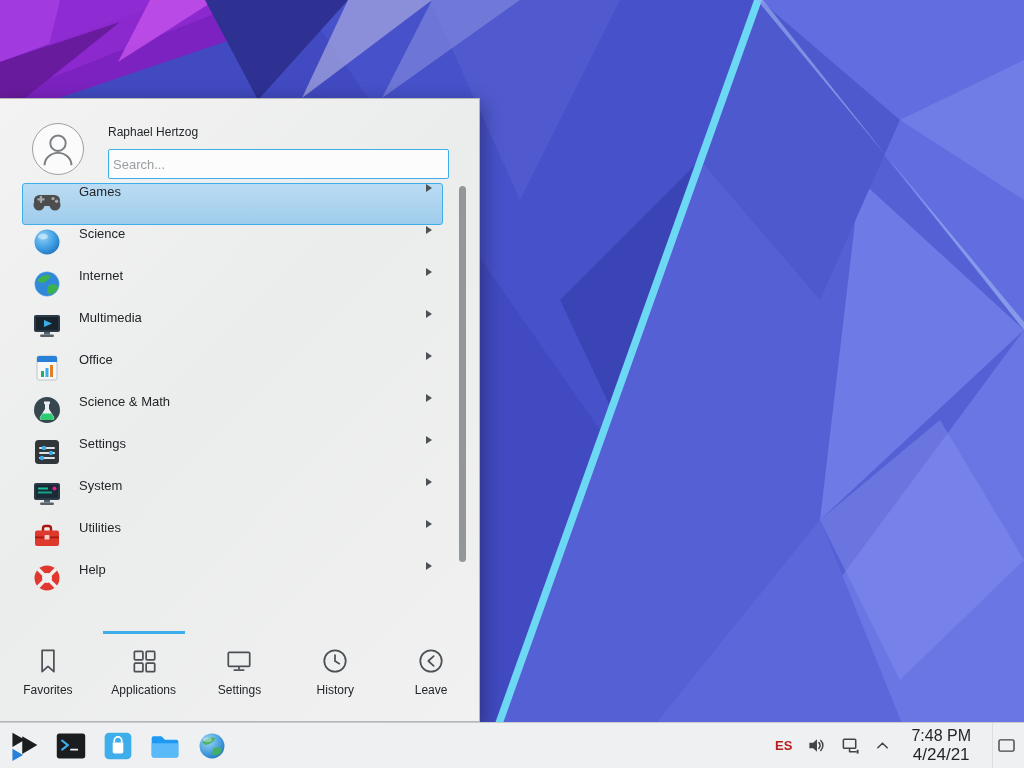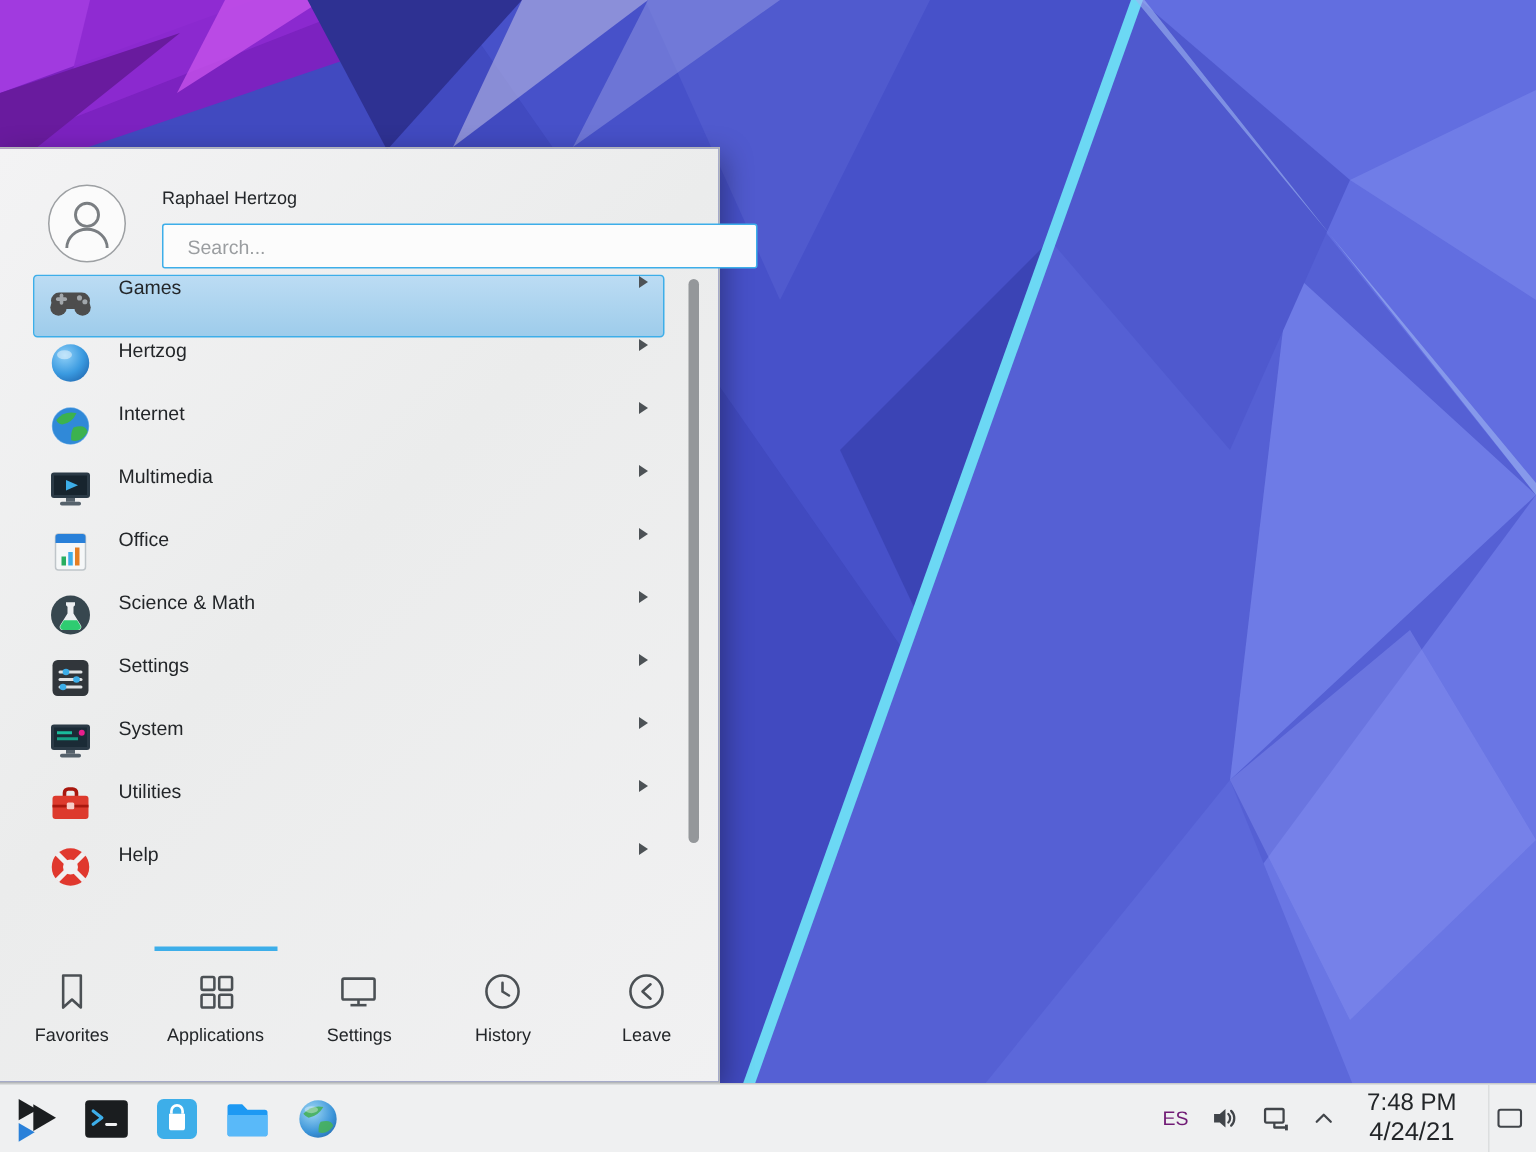--- a/index.html
+++ b/index.html
@@ -10,21 +10,21 @@
   
   .taskbar {
     position: absolute; left: 0; right: 0; bottom: 0; height: 46px;
     background: #eff0f1; border-top: 1px solid #c8cacb;
     display: flex; align-items: center; z-index: 30;
   }
   .task-apps { display: flex; align-items: center; gap: 9px; padding-left: 5px; }
   .task-btn { width: 38px; height: 38px; display: flex; align-items: center; justify-content: center; border-radius: 3px; cursor: default; }
   .task-btn svg { display: block; }
   .tray { margin-left: auto; display: flex; align-items: center; gap: 15px; padding-right: 4px; }
-  .kbd-layout { font-size: 13px; font-weight: normal; color: #701a75; }
+  .kbd-layout { font-size: 13px; font-weight: bold; color: #b91c1c; }
   .tray-icon { display: flex; align-items: center; justify-content: center; }
   .clock { text-align: center; color: #232629; line-height: 1.12; padding: 0 6px; }
   .clock .time { font-size: 16px; }
   .clock .date { font-size: 17px; }
   .show-desktop { width: 28px; height: 46px; display: flex; align-items: center; justify-content: center; border-left: 1px solid #dcdedf; }
 
   
   .launcher {
     position: absolute; left: 0; top: 98px; width: 480px; height: 624px;
     background: linear-gradient(135deg, #f3f3f4 0%, #ebecec 45%, #f1f1f2 100%);
@@ -34,22 +34,22 @@
   }
   .launcher-header { display: flex; padding: 24px 30px 0 32px; }
   .avatar {
     width: 52px; height: 52px; border-radius: 50%;
     border: 1px solid #9da0a3; background: #fbfbfb; flex: 0 0 auto;
     display: flex; align-items: center; justify-content: center;
   }
   .header-right { margin-left: 24px; flex: 1; }
   .user-name { font-size: 12px; color: #232629; margin: 2px 0 10px 0; }
   .search-input {
-    width: 397px; height: 30px; border: 1px solid #3daee9; border-radius: 2px;
-    background: #fcfcfc; padding: 0 16px; font-size: 13px; color: #232629;
+    width: 341px; height: 30px; border: 1px solid #3daee9; border-radius: 2px;
+    background: #fcfcfc; padding: 0 4px; font-size: 13px; color: #232629;
     outline: none; font-family: "Liberation Sans", sans-serif;
   }
   .search-input::placeholder { color: #9a9da0; }
 
   .section-label { margin: 16px 0 6px 20px; font-size: 12px; color: #6e7276; }
 
   .cat-list { position: relative; flex: 1 1 auto; overflow: hidden; margin-top: 4px; }
   .cat-row {
     height: 42px; margin: 0 36px 0 22px; padding: 0 10px 0 8px;
     display: flex; align-items: flex-start; border: 1px solid transparent; border-radius: 3px;
@@ -155,21 +155,21 @@
               <radialGradient id="ballG" cx="0.35" cy="0.3" r="0.9">
                 <stop offset="0" stop-color="#8fd0f8"></stop>
                 <stop offset="0.55" stop-color="#3a9ae0"></stop>
                 <stop offset="1" stop-color="#1c5fa8"></stop>
               </radialGradient>
             </defs>
             <circle cx="16" cy="16" r="12.5" fill="url(#ballG)"></circle>
             <ellipse cx="12" cy="10.5" rx="5" ry="3" fill="#ffffff" opacity="0.45"></ellipse>
           </svg>
         </span>
-        <span class="cat-label">Hertzog</span>
+        <span class="cat-label">Science</span>
         <span class="cat-chevron"></span>
       </div>
 
       <div class="cat-row">
         <span class="cat-icon">
           <svg viewBox="0 0 32 32">
             <circle cx="16" cy="16" r="12.5" fill="#3089d8"></circle>
             <path d="M6.5 12 Q12 5.5 20 7.5 Q17 14 10.5 15 Q7.5 14.5 6.5 12 Z" fill="#3cb24e"></path>
             <path d="M18 17 Q26 14.5 27.5 20 Q23 27.5 16.5 25.5 Q16 20 18 17 Z" fill="#3cb24e"></path>
             <circle cx="16" cy="16" r="12.5" fill="none" stroke="#ffffff" stroke-opacity="0.35" stroke-width="1"></circle>

